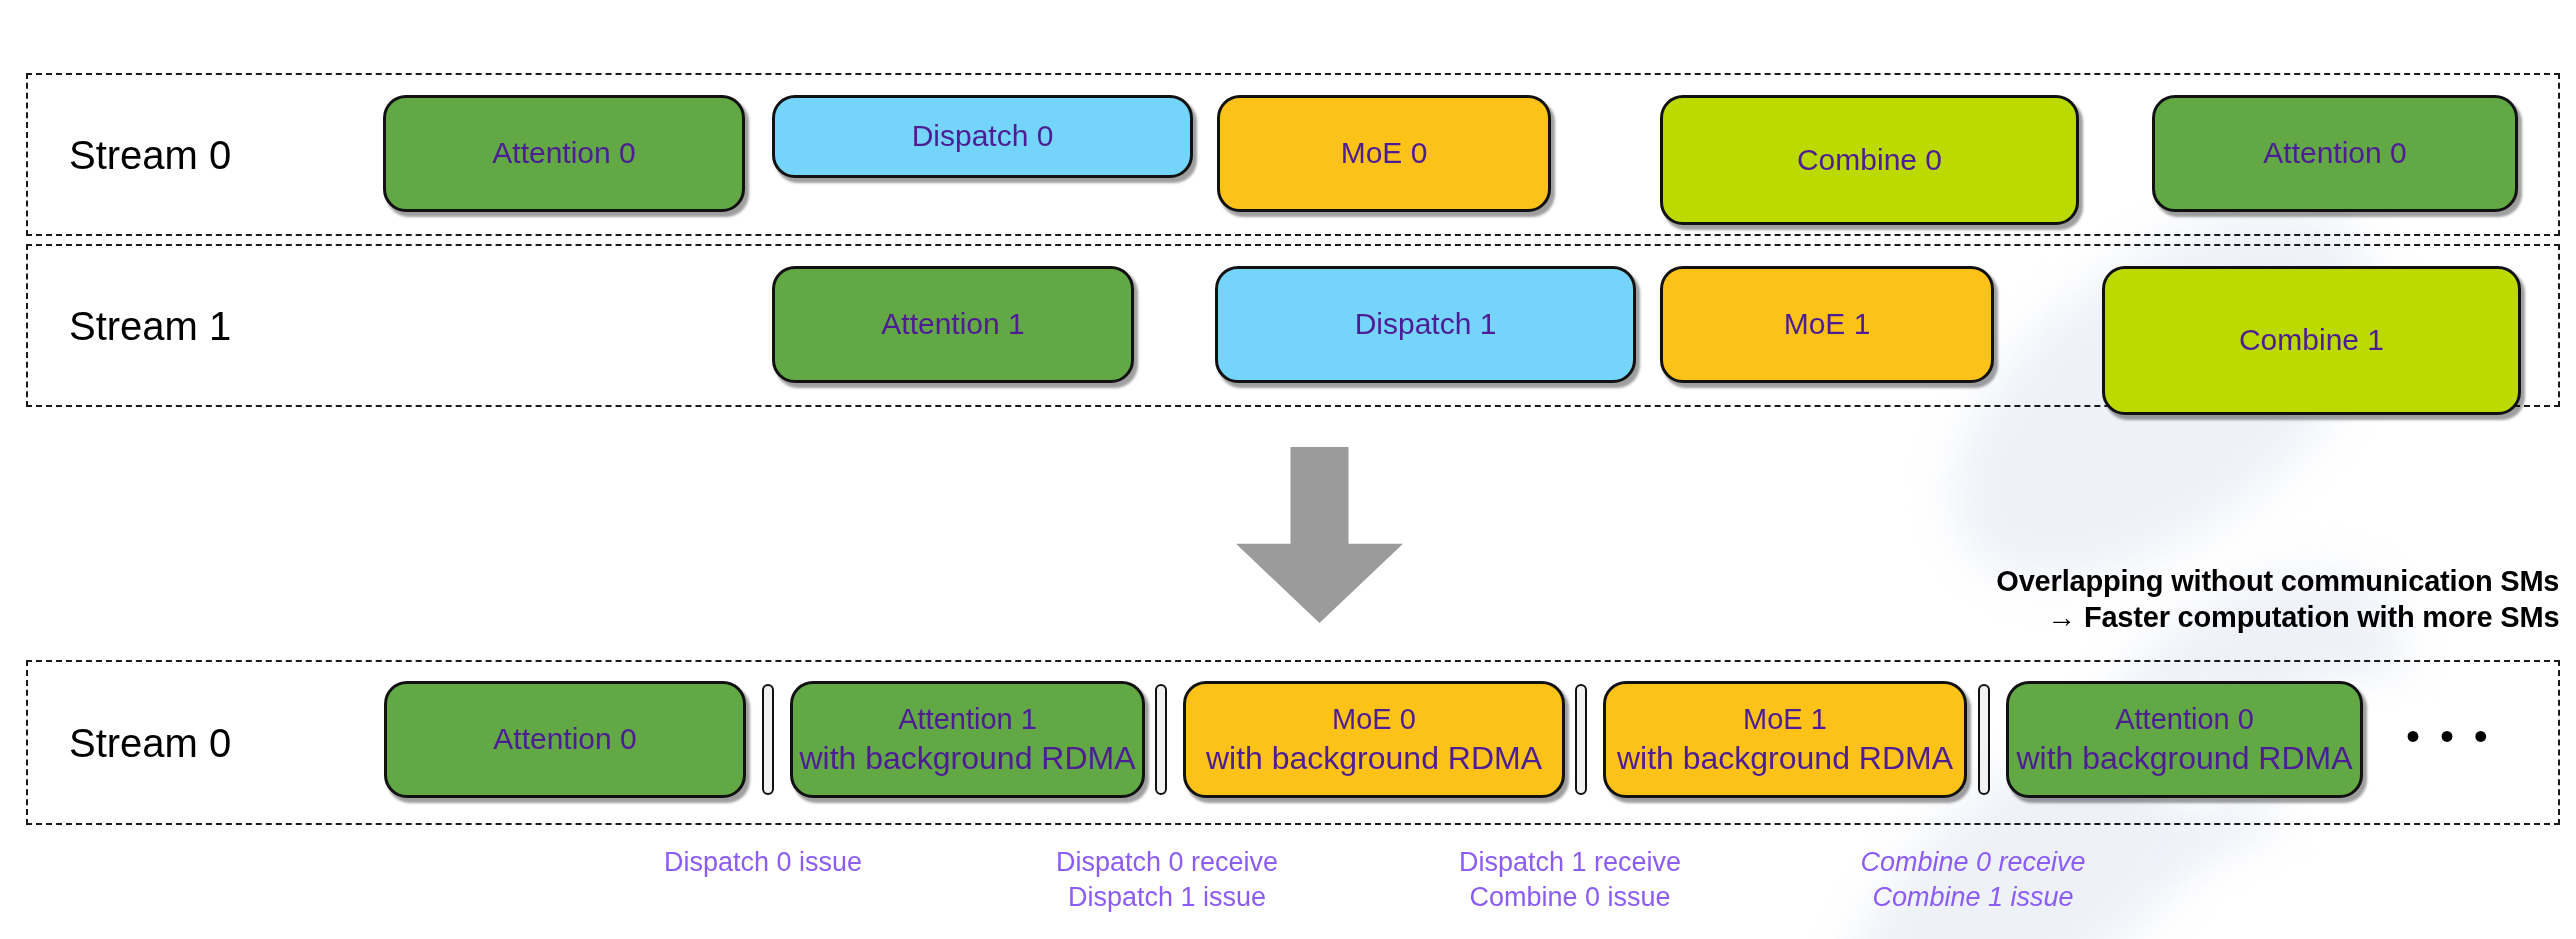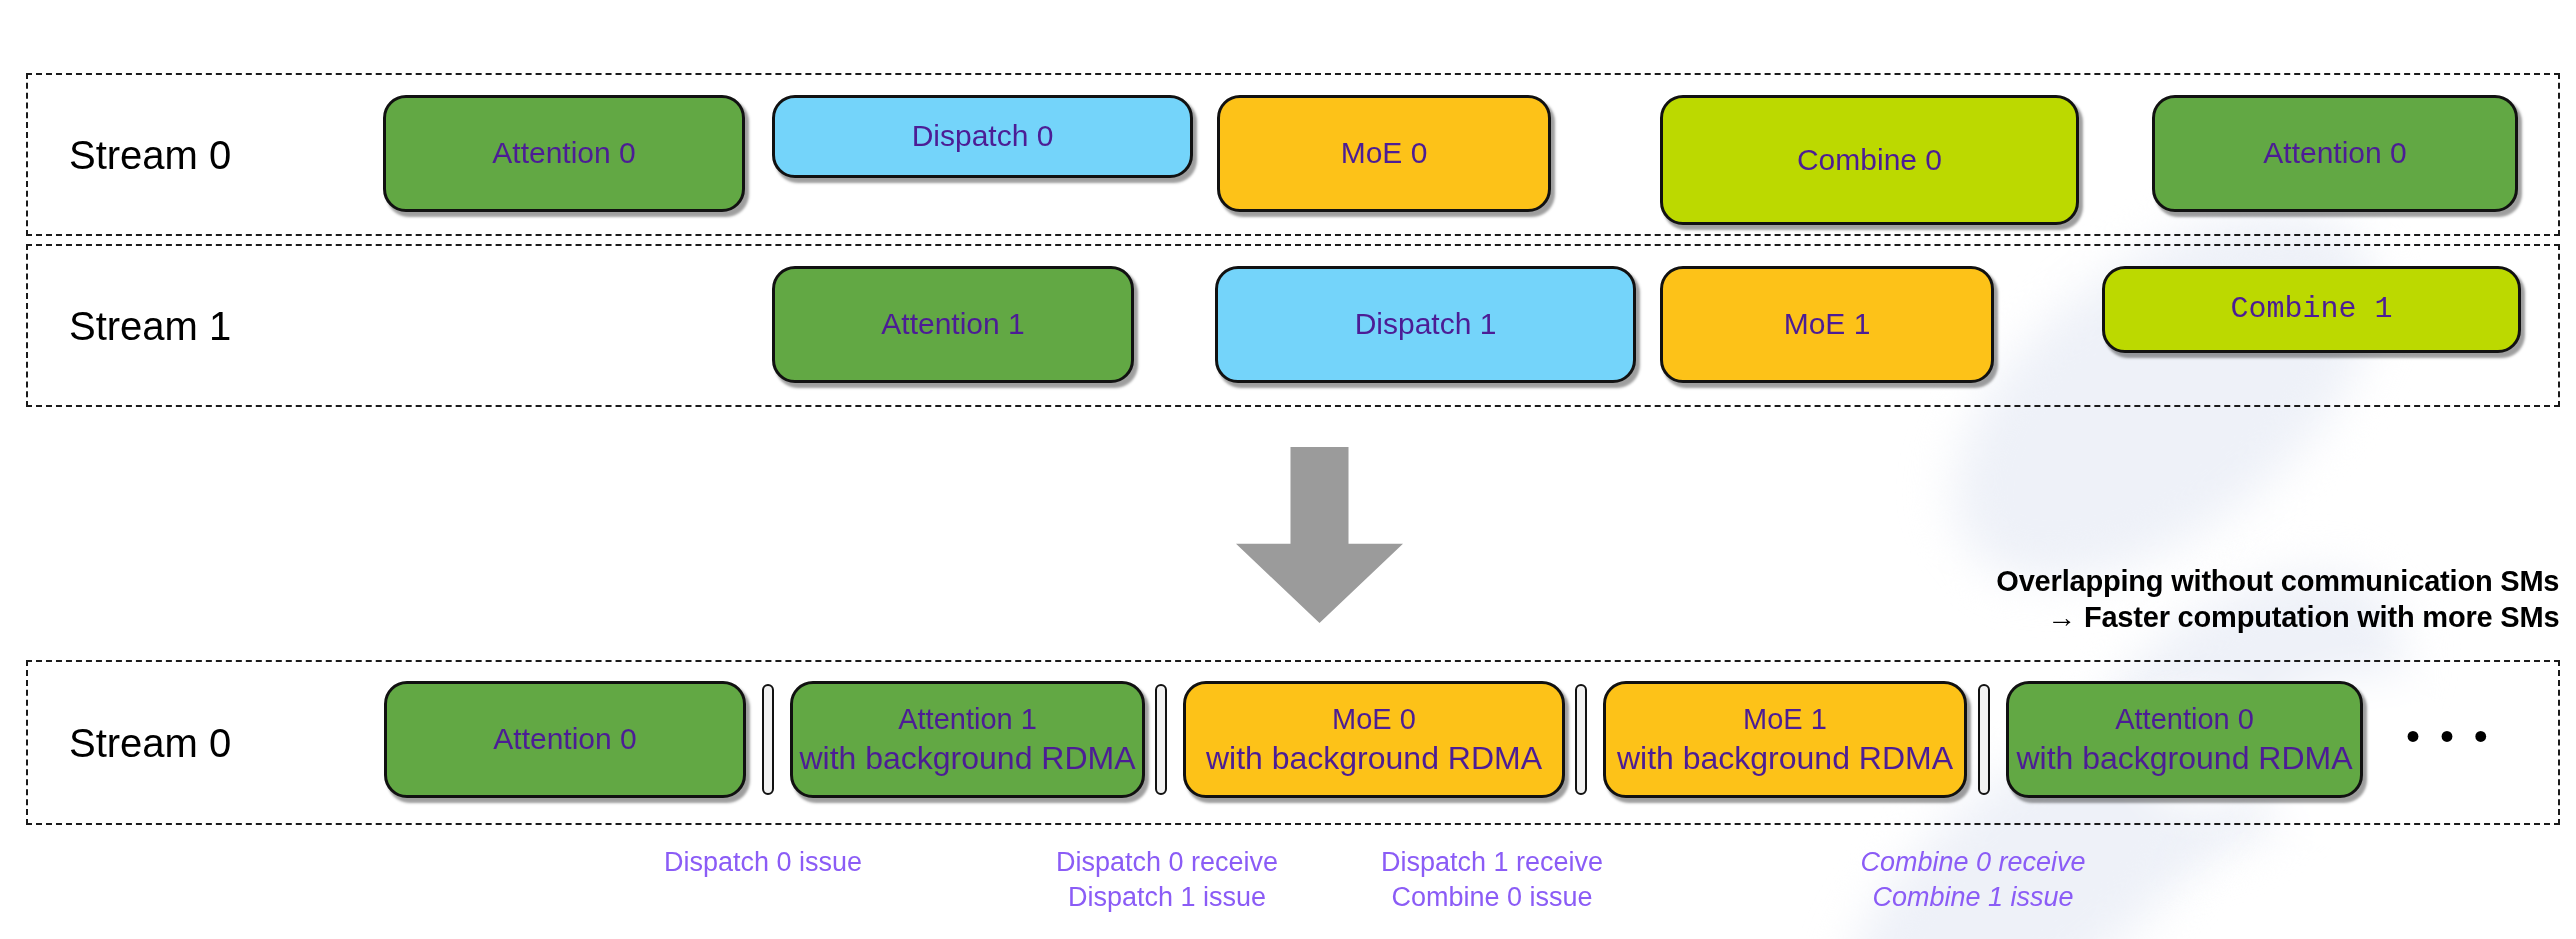--- a/index.html
+++ b/index.html
@@ -169,21 +169,21 @@
 
   <div class="task single" style="left:772px;  top:266px; width:362px; height:117px; background:#62a844;">
     <span class="t-main">Attention 1</span>
   </div>
   <div class="task single" style="left:1215px; top:266px; width:421px; height:117px; background:#74d4fa;">
     <span class="t-main">Dispatch 1</span>
   </div>
   <div class="task single" style="left:1660px; top:266px; width:334px; height:117px; background:#fdc218;">
     <span class="t-main">MoE 1</span>
   </div>
-  <div class="task single" style="left:2102px; top:266px; width:419px; height:87px; background:#bcd900;font-family:Liberation Mono, monospace;">
+  <div class="task single" style="left:2102px; top:266px; width:419px; height:149px; background:#bcd900;">
     <span class="t-main">Combine 1</span>
   </div>
 
   <svg id="flow-arrow" viewBox="0 0 190 200">
     <polygon points="62,0 128,0 128,110 190,110 95,200 0,110 62,110" fill="#9b9b9b"></polygon>
   </svg>
 
   <div class="section-title" id="title-bottom">Overlapping without communication SMs
 → Faster computation with more SMs</div>
 
@@ -220,19 +220,19 @@
   <div class="task" style="left:2006px; top:681px; width:357px; height:117px; background:#62a844;">
     <span class="t-main">Attention 0</span>
     <span class="t-sub">with background RDMA</span>
   </div>
 
   <div id="ellipsis">• • •</div>
 
   <div class="annot" style="left:763px;  top:845px;">Dispatch 0 issue</div>
   <div class="annot" style="left:1167px; top:845px;">Dispatch 0 receive
 Dispatch 1 issue</div>
-  <div class="annot" style="left:1492px; top:845px;">Dispatch 1 receive
+  <div class="annot" style="left:1570px; top:845px;">Dispatch 1 receive
 Combine 0 issue</div>
   <div class="annot" style="left:1973px; top:845px;font-style:italic;">Combine 0 receive
 Combine 1 issue</div>
 
 </div>
 
 
 </body></html>

